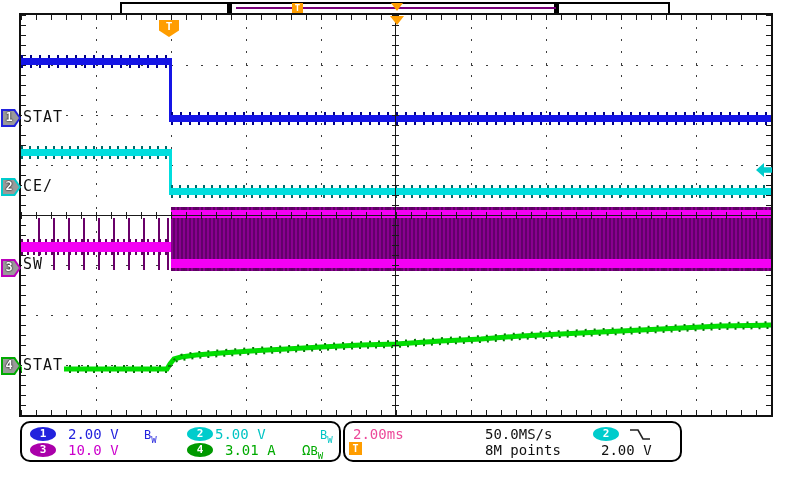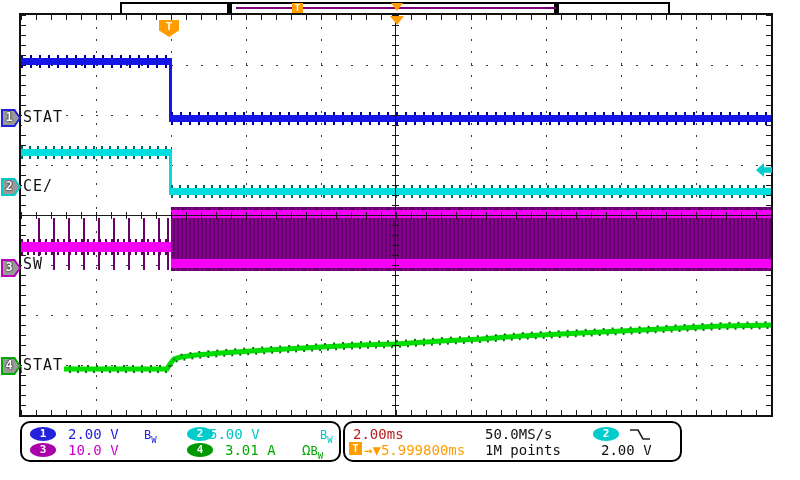--- a/index.html
+++ b/index.html
@@ -184,35 +184,34 @@
 
   <div class="abs tflag">T</div>
   <div class="abs exp-tri"></div>
   <div class="abs lvl"></div>
 
   <div class="abs box box1">
     <div class="badge b1" style="left:8px;top:4px">1</div>
     <div class="row v1" style="left:46px;top:3px">2.00 V</div>
     <div class="row v1 bw" style="left:122px;top:3px"><b>B</b><sub>W</sub></div>
     <div class="badge b2" style="left:165px;top:4px">2</div>
-    <div class="row v2" style="left:187px;top:3px">5.00 V</div>
+    <div class="row v2" style="left:193px;top:3px">5.00 V</div>
     <div class="row v2 bw" style="left:298px;top:3px"><b>B</b><sub>W</sub></div>
     <div class="badge b3" style="left:8px;top:20px">3</div>
     <div class="row v3" style="left:46px;top:19px">10.0 V</div>
     <div class="badge b4" style="left:165px;top:20px">4</div>
     <div class="row v4" style="left:203px;top:19px">3.01 A</div>
     <div class="row v4 bw" style="left:280px;top:19px"><span>Ω</span><b>B</b><sub>W</sub></div>
   </div>
 
   <div class="abs box box2">
-    <div class="row" style="left:8px;top:3px;color:#b91c1c">2.00ms</div>
+    <div class="row" style="left:8px;top:3px;color:#ec4899">2.00ms</div>
     <div class="row" style="left:140px;top:3px;color:#111">50.0MS/s</div>
     <div class="badge b2" style="left:248px;top:4px">2</div>
     <svg class="abs" style="left:284px;top:5px" width="22" height="13">
       <polyline points="1,2 9,2 14,11 21,11" fill="none" stroke="#222" stroke-width="1.6"></polyline>
     </svg>
     <div class="tbadge">T</div>
-    <div class="row orange" style="left:19px;top:19px"><span>→</span><span>▼</span><span>5.999800ms</span></div>
-    <div class="row" style="left:140px;top:19px;color:#111">1M points</div>
+    <div class="row" style="left:140px;top:19px;color:#111">8M points</div>
     <div class="row" style="left:256px;top:19px;color:#111">2.00 V</div>
   </div>
 
 </div>
 
 </body></html>

